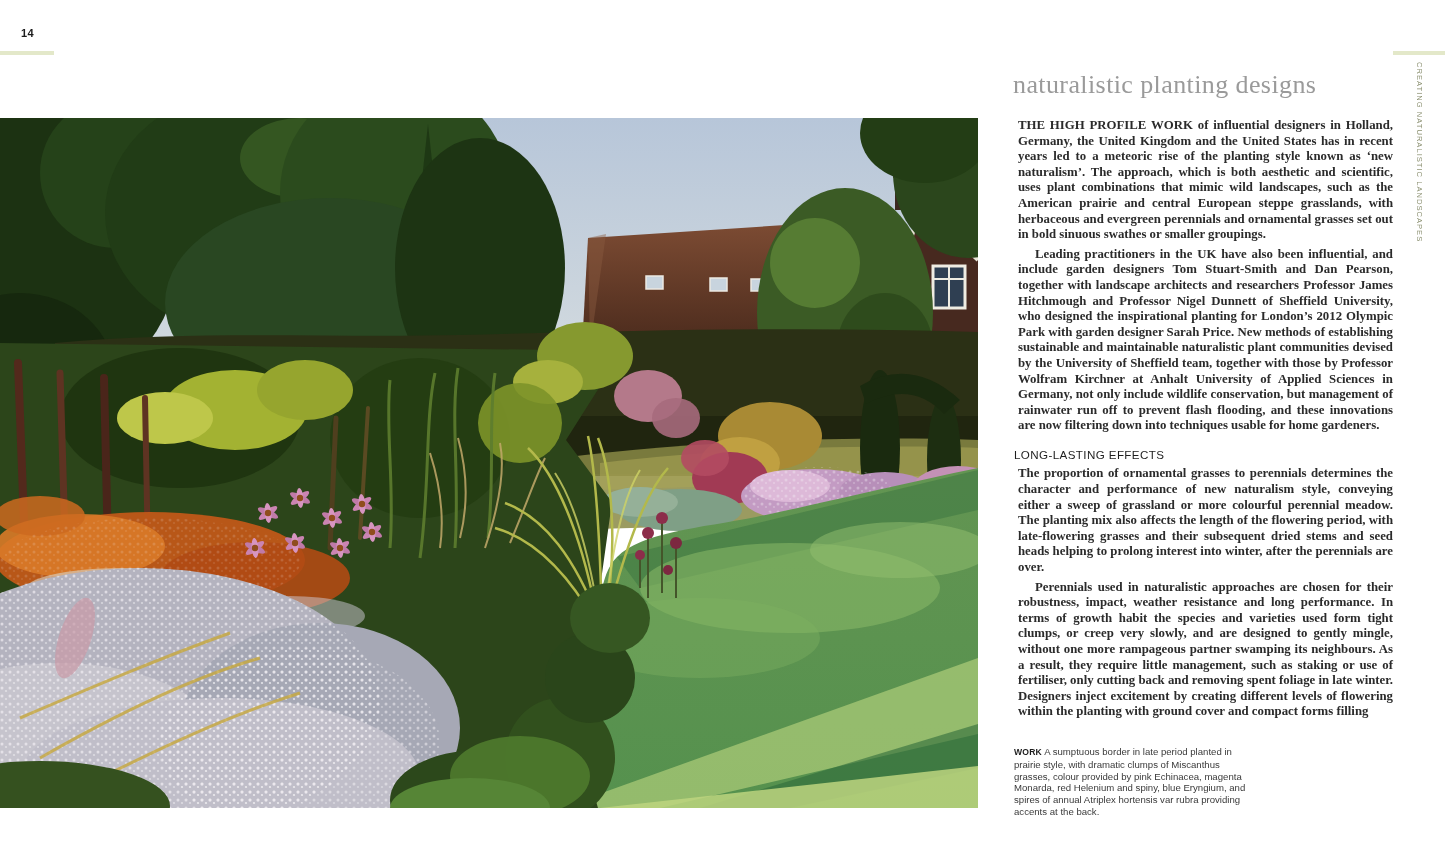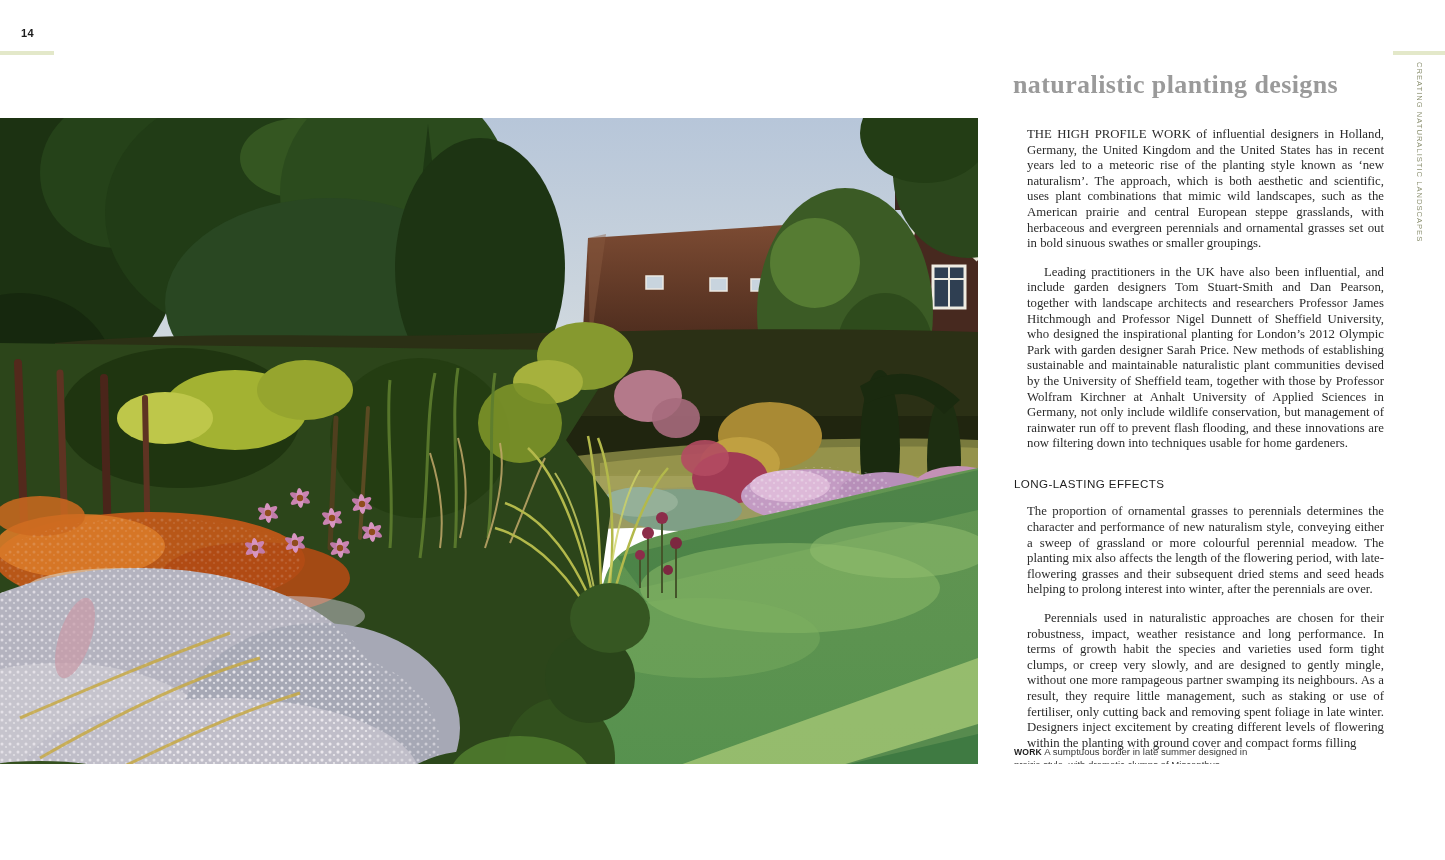--- a/index.html
+++ b/index.html
@@ -1,18 +1,18 @@
 <!DOCTYPE html>
 <html><head>
 <meta charset="utf-8">
 <style>
   * { margin:0; padding:0; box-sizing:border-box; }
   html,body { background:#ffffff; }
   .spread {
-    position:relative; width:1445px; height:764px; background:#ffffff;
+    position:relative; width:1445px; height:860px; background:#ffffff;
     overflow:hidden; font-family:"Liberation Serif", serif; 
   }
   .pagenum {
     position:absolute; font-family:"Liberation Sans", sans-serif;
     font-size:11px; font-weight:bold; color:#1c1c1c; letter-spacing:.3px;
   }
   .pagenum-left  { top:27px; left:21px; }
   .pagenum-right { top:27px; left:1471px; }
   .rule { position:absolute; height:4px; background:#e3e8c9; top:51px; }
   .rule-left  { left:0; width:54px; }
@@ -22,34 +22,34 @@
     writing-mode:vertical-rl; text-orientation:mixed;
     font-family:"Liberation Sans", sans-serif; font-size:7.6px;
     letter-spacing:1px; color:#8b9070; white-space:nowrap;
   }
   .garden-photo {
     position:absolute; left:0; top:118px; width:978px; height:690px;
     display:block;
   }
   .article-title {
     position:absolute; left:1013px; top:70px; width:400px;
-    font-family:"Liberation Serif", serif; font-weight:700;
+    font-family:"Liberation Serif", serif; font-weight:400;
     font-size:26px; color:#9a9a9a; letter-spacing:.4px;
   }
   .body-text {
     position:absolute; left:1014px; top:114px; width:383px;
     font-family:"Liberation Serif", serif; font-size:12.8px;
     line-height:15.6px; color:#2b2b2b; text-align:justify;
   }
-  .body-text p { margin:13px; }
+  .body-text p { margin:4px;font-weight:bold; }
   .body-text p.indent { text-indent:17px; }
   .section-heading {
     font-family:"Liberation Sans", sans-serif; font-weight:400;
     font-size:11.6px; letter-spacing:.4px; color:#1e1e1e;
-    margin-top:24px; margin-bottom:3px;
+    margin-top:13px; margin-bottom:3px;
   }
   .photo-caption {
     position:absolute; left:1014px; top:746px; width:242px;
     font-family:"Liberation Sans", sans-serif; font-size:9.6px;
     line-height:11.8px; color:#3a3a3a;
   }
   .caption-label { font-weight:bold; font-size:8.6px; letter-spacing:.2px; color:#1c1c1c; }
 </style>
 </head>
 <body>
@@ -262,16 +262,16 @@
   <div class="body-text">
     <p>THE HIGH PROFILE WORK of influential designers in Holland, Germany, the United Kingdom and the United States has in recent years led to a meteoric rise of the planting style known as ‘new naturalism’. The approach, which is both aesthetic and scientific, uses plant combinations that mimic wild landscapes, such as the American prairie and central European steppe grasslands, with herbaceous and evergreen perennials and ornamental grasses set out in bold sinuous swathes or smaller groupings.</p>
     <p class="indent">Leading practitioners in the UK have also been influential, and include garden designers Tom Stuart-Smith and Dan Pearson, together with landscape architects and researchers Professor James Hitchmough and Professor Nigel Dunnett of Sheffield University, who designed the inspirational planting for London’s 2012 Olympic Park with garden designer Sarah Price. New methods of establishing sustainable and maintainable naturalistic plant communities devised by the University of Sheffield team, together with those by Professor Wolfram Kirchner at Anhalt University of Applied Sciences in Germany, not only include wildlife conservation, but management of rainwater run off to prevent flash flooding, and these innovations are now filtering down into techniques usable for home gardeners.</p>
     <h2 class="section-heading">LONG-LASTING EFFECTS</h2>
     <p>The proportion of ornamental grasses to perennials determines the character and performance of new naturalism style, conveying either a sweep of grassland or more colourful perennial meadow. The planting mix also affects the length of the flowering period, with late-flowering grasses and their subsequent dried stems and seed heads helping to prolong interest into winter, after the perennials are over.</p>
     <p class="indent">Perennials used in naturalistic approaches are chosen for their robustness, impact, weather resistance and long performance. In terms of growth habit the species and varieties used form tight clumps, or creep very slowly, and are designed to gently mingle, without one more rampageous partner swamping its neighbours. As a result, they require little management, such as staking or use of fertiliser, only cutting back and removing spent foliage in late winter. Designers inject excitement by creating different levels of flowering within the planting with ground cover and compact forms filling</p>
   </div>
 
   <div class="photo-caption">
     <span class="caption-label">WORK</span>
-    <span>A sumptuous border in late summer designed in prairie style, with dramatic clumps of Miscanthus grasses, colour provided by pink Echinacea, magenta Monarda, red Helenium and spiny, blue Eryngium, and spires of annual Atriplex hortensis var rubra providing accents at the back.</span>
+    <span>A sumptuous border in late period planted in prairie style, with dramatic clumps of Miscanthus grasses, colour provided by pink Echinacea, magenta Monarda, red Helenium and spiny, blue Eryngium, and spires of annual Atriplex hortensis var rubra providing accents at the back.</span>
   </div>
 
 </div>
 
 </body></html>

